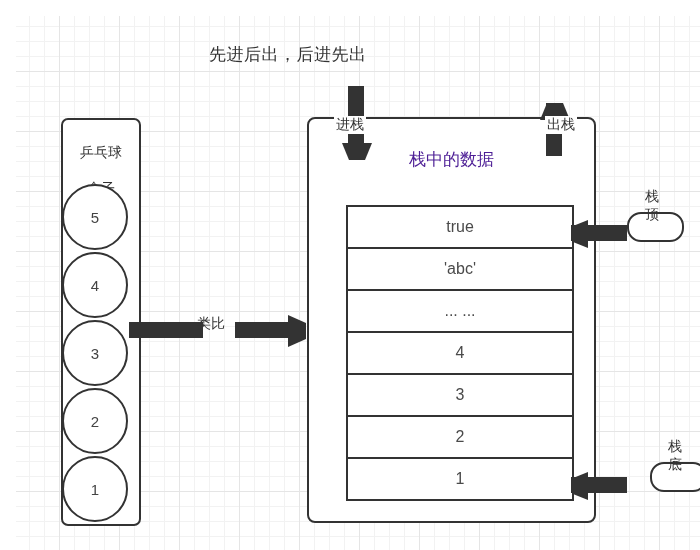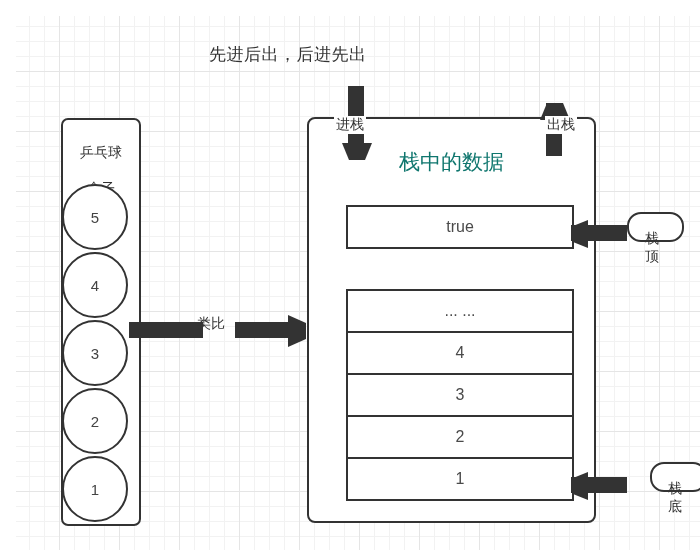--- a/index.html
+++ b/index.html
@@ -58,37 +58,37 @@
     z-index: 4; white-space: nowrap;
   }
   
   .stack-box {
     left: 291px; top: 101px; width: 289px; height: 406px;
     border: 2px solid #333; border-radius: 8px; background: #fff;
     z-index: 1;
   }
   .stack-box-title {
     position: absolute; left: 0; right: 0; top: 21px;
-    text-align: center; font-size: 21px; color: #0f766e;
+    text-align: center; font-size: 17px; color: #4c1d95;
   }
   
   .cell {
     left: 330px; width: 228px; height: 44px;
     border: 2px solid #333; background: #fff; z-index: 2;
     display: flex; align-items: center; justify-content: center;
     font-size: 16px; color: #4a4a4a;
   }
   .cell-0 { top: 189px; } .cell-1 { top: 231px; } .cell-2 { top: 273px; }
   .cell-3 { top: 315px; } .cell-4 { top: 357px; } .cell-5 { top: 399px; }
   .cell-6 { top: 441px; }
   
   .callout {
     width: 57px; height: 30px;
     border: 2px solid #333; border-radius: 14px; background: #fff;
-    display: flex; align-items: flex-start; justify-content: center;
+    display: flex; align-items: flex-end; justify-content: center;
     font-size: 14px; color: #333; z-index: 3;
   }
 </style>
 </head>
 <body>
 
 <div class="canvas">
 
   <div class="abs diagram-title">先进后出，后进先出</div>
 
@@ -115,20 +115,21 @@
 
   <div class="abs vline" style="left:332px; top:70px; height:58px;"></div>
   <div class="abs ah ah-down" style="left:326px; top:127px;"></div>
   <div class="abs line-label" style="left:318px; top:100px;">进栈</div>
 
   <div class="abs ah ah-up" style="left:524px; top:71px;"></div>
   <div class="abs vline" style="left:530px; top:87px; height:53px;"></div>
   <div class="abs line-label" style="left:529px; top:100px;">出栈</div>
 
   <div class="abs cell cell-0">true</div>
+  <div class="abs cell cell-1">'abc'</div>
   <div class="abs cell cell-2">... ...</div>
   <div class="abs cell cell-3">4</div>
   <div class="abs cell cell-4">3</div>
   <div class="abs cell cell-5">2</div>
   <div class="abs cell cell-6">1</div>
 
   <div class="abs ah ah-left" style="left:541px; top:204px;"></div>
   <div class="abs hline" style="left:555px; top:209px; width:56px;"></div>
   <div class="abs callout" style="left:611px; top:196px;">
     <span>栈顶</span>

